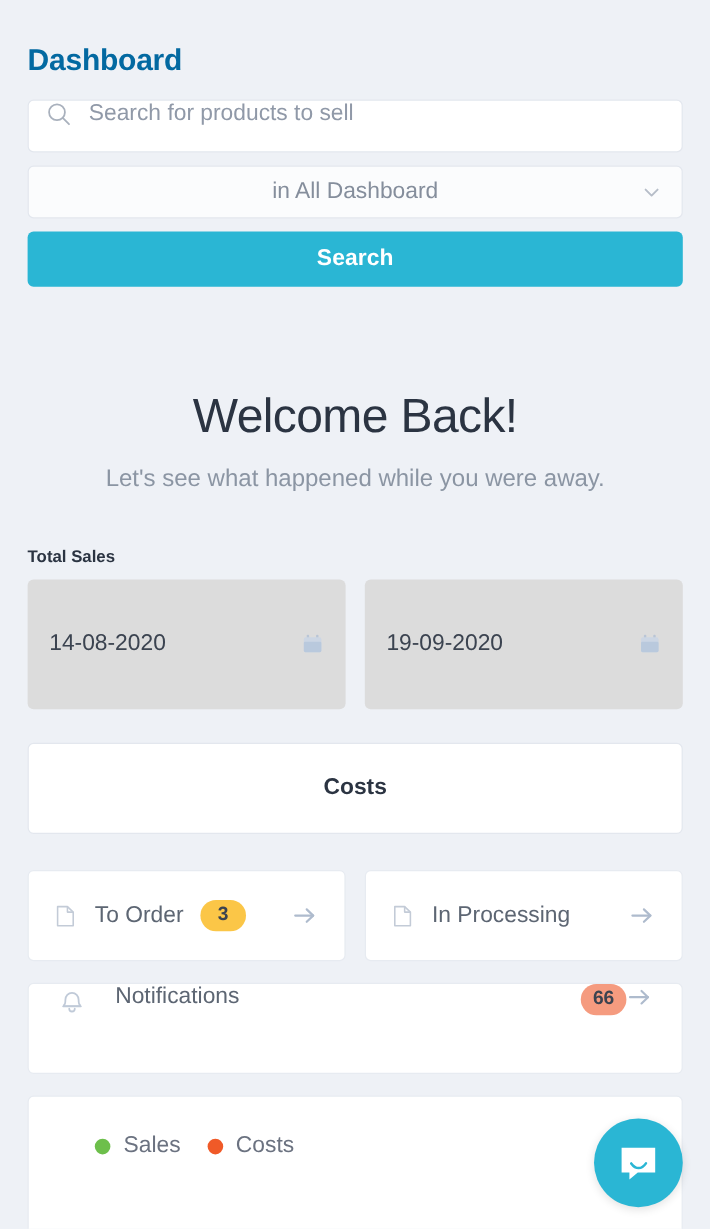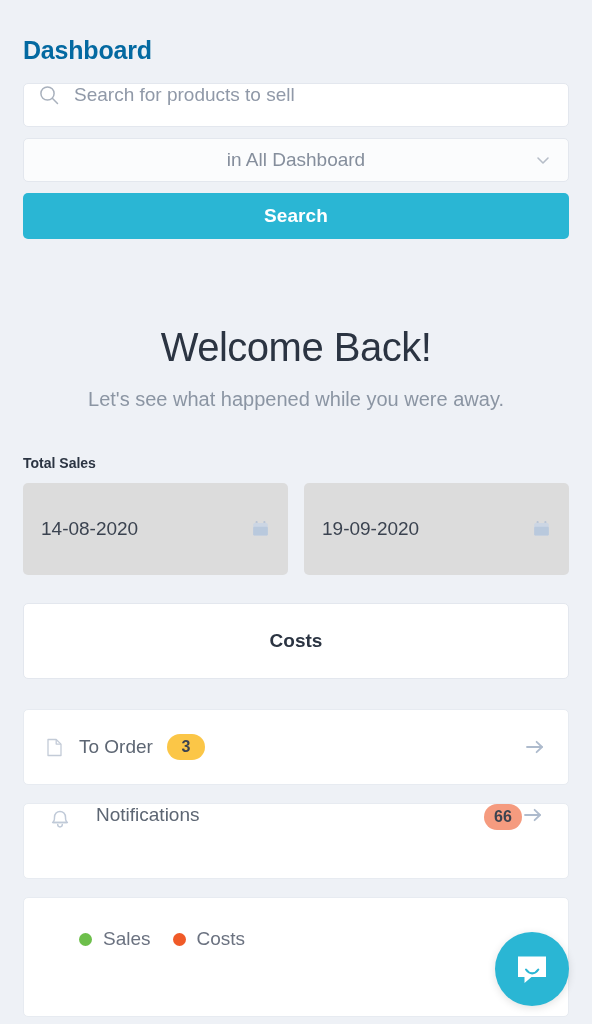--- a/index.html
+++ b/index.html
@@ -92,21 +92,21 @@
   
   .section-title {
     font-size: 14px;
     font-weight: 700;
     color: #2b3442;
     margin-top: 44px;
   }
   .date-row { display: flex; gap: 16px; margin-top: 12px; }
   .date-field {
     flex: 1;
-    height: 92px;
+    height: 108px;
     background: #dcdcdc;
     border-radius: 5px;
     display: flex;
     align-items: center;
     padding: 0 18px;
     position: relative;
   }
   .date-value { font-size: 19px; color: #3b4350; }
   .calendar-icon {
     position: absolute;
@@ -285,20 +285,35 @@
       <span class="card-label">To Order</span>
       <span class="badge badge-yellow">3</span>
       <span class="arrow-icon">
         <svg viewBox="0 0 22 22" fill="none" xmlns="http://www.w3.org/2000/svg">
           <line x1="3" y1="11" x2="18" y2="11" stroke="#aebbcd" stroke-width="1.8" stroke-linecap="round"></line>
           <path d="M12.6 5.8 L18 11 L12.6 16.2" stroke="#aebbcd" stroke-width="1.8" stroke-linecap="round" stroke-linejoin="round"></path>
         </svg>
       </span>
     </div>
 
+    <div class="quick-card">
+      <span class="doc-icon">
+        <svg viewBox="0 0 17 19" fill="none" xmlns="http://www.w3.org/2000/svg">
+          <path d="M2 1.5h8.2L15 6.1v11.4H2z" stroke="#c3cbd7" stroke-width="1.3" stroke-linejoin="round" fill="none"></path>
+          <path d="M10.2 1.5V6.1H15" stroke="#c3cbd7" stroke-width="1.3" stroke-linejoin="round" fill="none"></path>
+        </svg>
+      </span>
+      <span class="card-label">In Processing</span>
+      <span class="arrow-icon">
+        <svg viewBox="0 0 22 22" fill="none" xmlns="http://www.w3.org/2000/svg">
+          <line x1="3" y1="11" x2="18" y2="11" stroke="#aebbcd" stroke-width="1.8" stroke-linecap="round"></line>
+          <path d="M12.6 5.8 L18 11 L12.6 16.2" stroke="#aebbcd" stroke-width="1.8" stroke-linecap="round" stroke-linejoin="round"></path>
+        </svg>
+      </span>
+    </div>
 
   </div>
 
   <div class="notif-card">
     <span class="bell-icon">
       <svg viewBox="0 0 24 26" fill="none" xmlns="http://www.w3.org/2000/svg">
         <path d="M5.2 18.4c0-1 .6-1.3.9-1.9.4-.8.4-1.6.4-3.3 0-3.2 2.4-5.8 5.5-5.8s5.5 2.6 5.5 5.8c0 1.7 0 2.5.4 3.3.3.6.9.9.9 1.9z" stroke="#c0cad8" stroke-width="1.5" stroke-linejoin="round" fill="none"></path>
         <path d="M9.7 20.6a2.3 2.3 0 0 0 4.6 0" stroke="#c0cad8" stroke-width="1.5" stroke-linecap="round" fill="none"></path>
         <line x1="4.6" y1="18.6" x2="19.4" y2="18.6" stroke="#c0cad8" stroke-width="1.5" stroke-linecap="round"></line>
       </svg>

